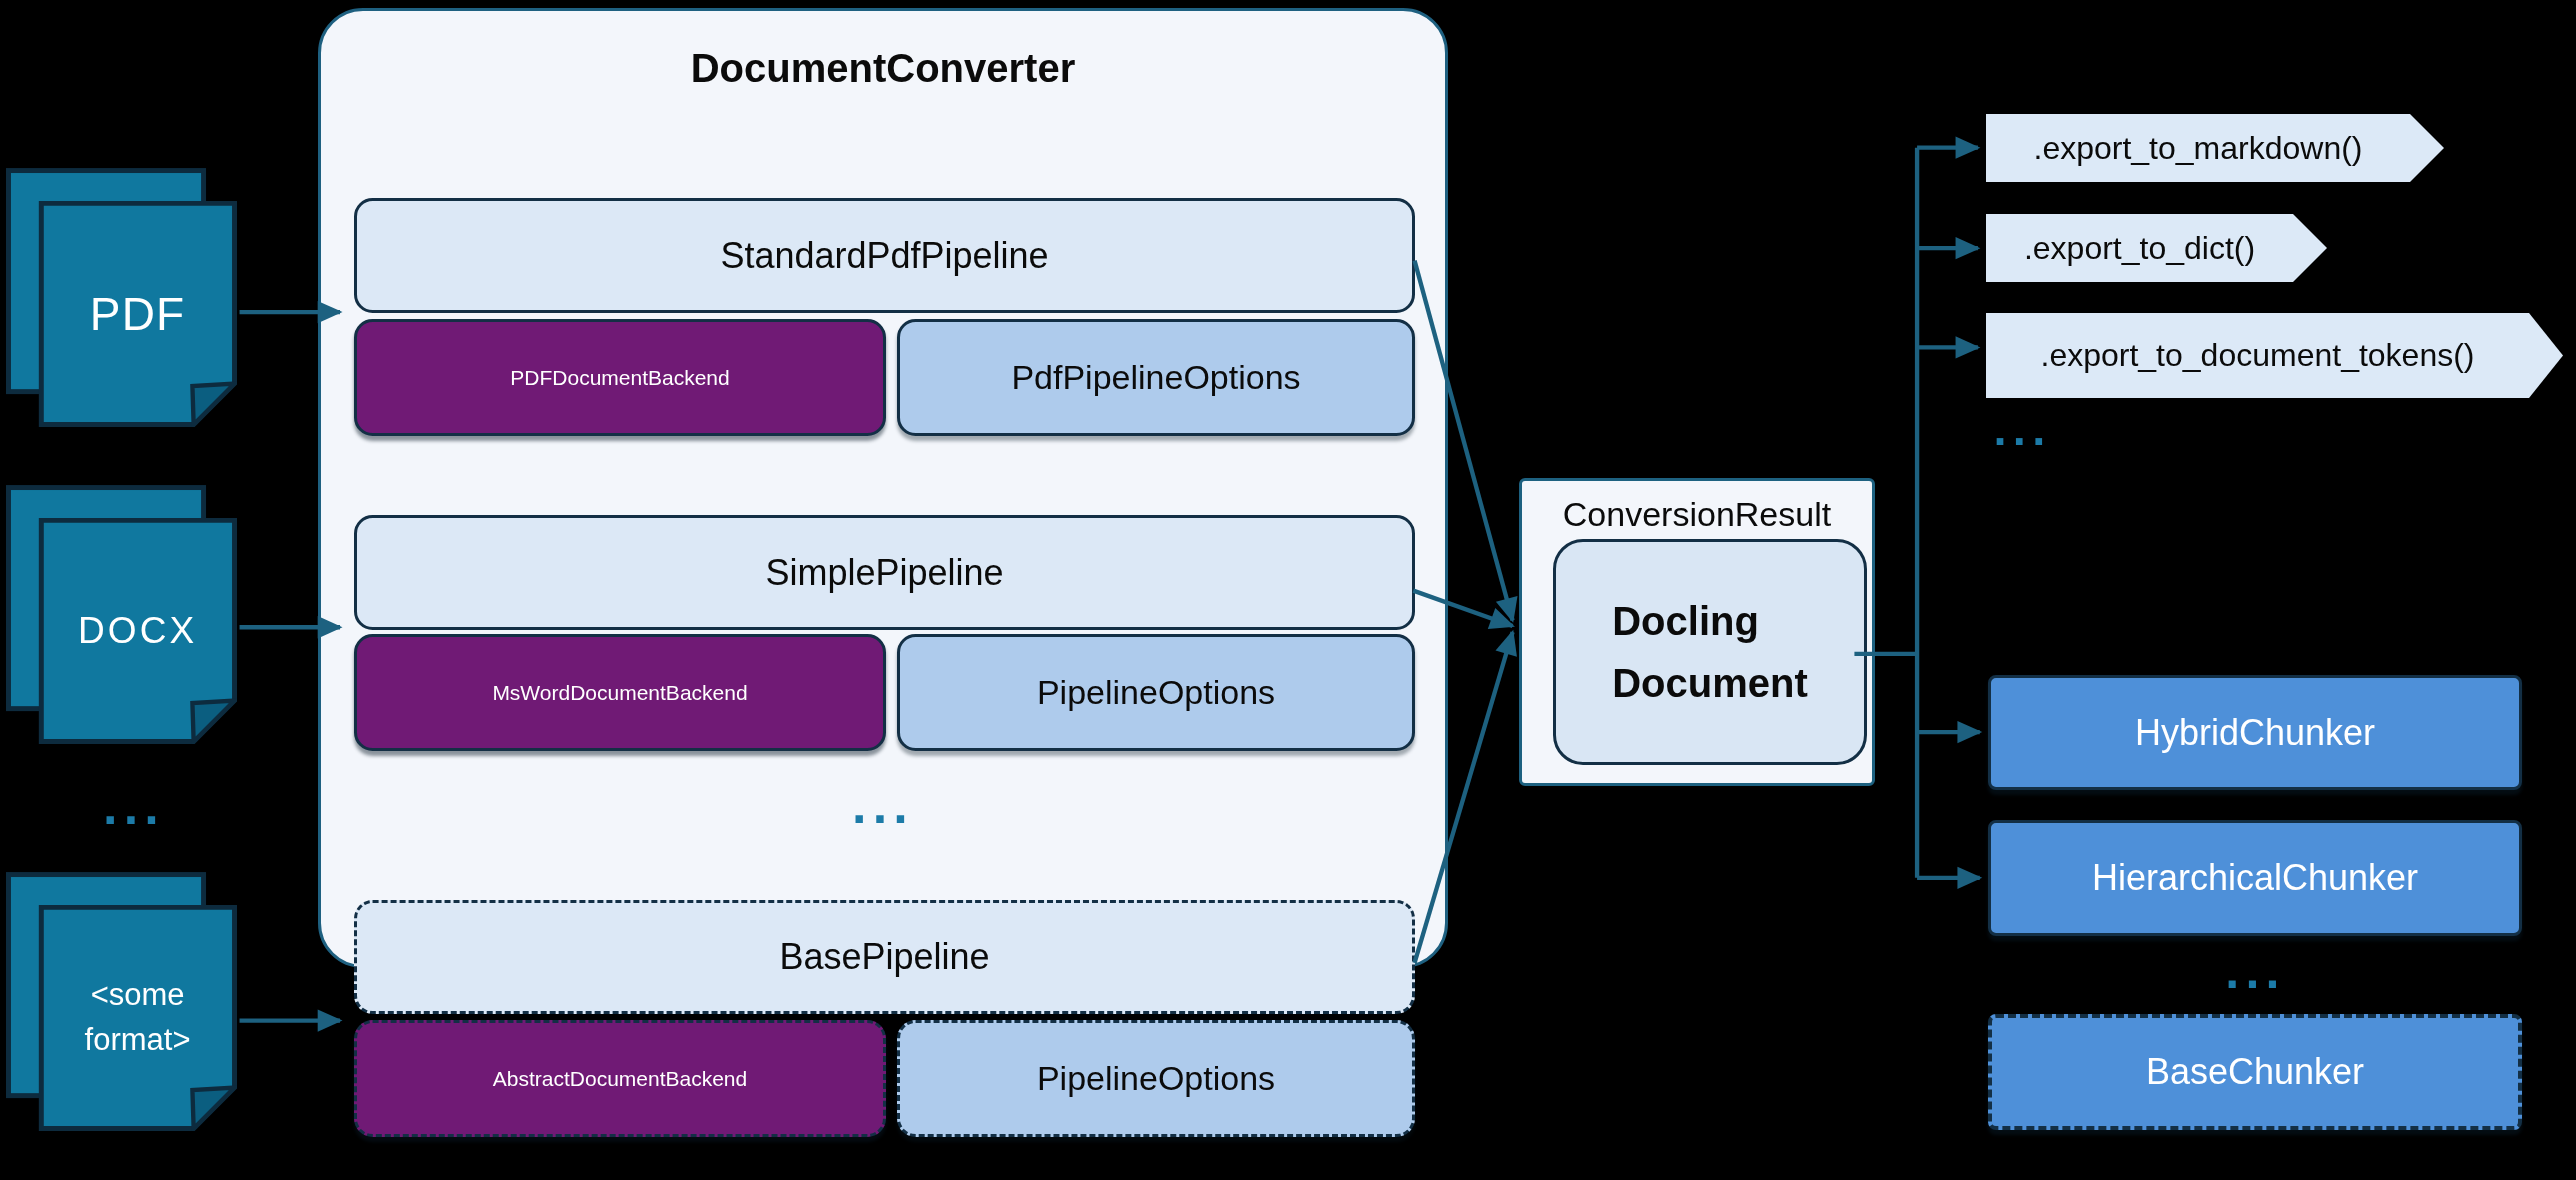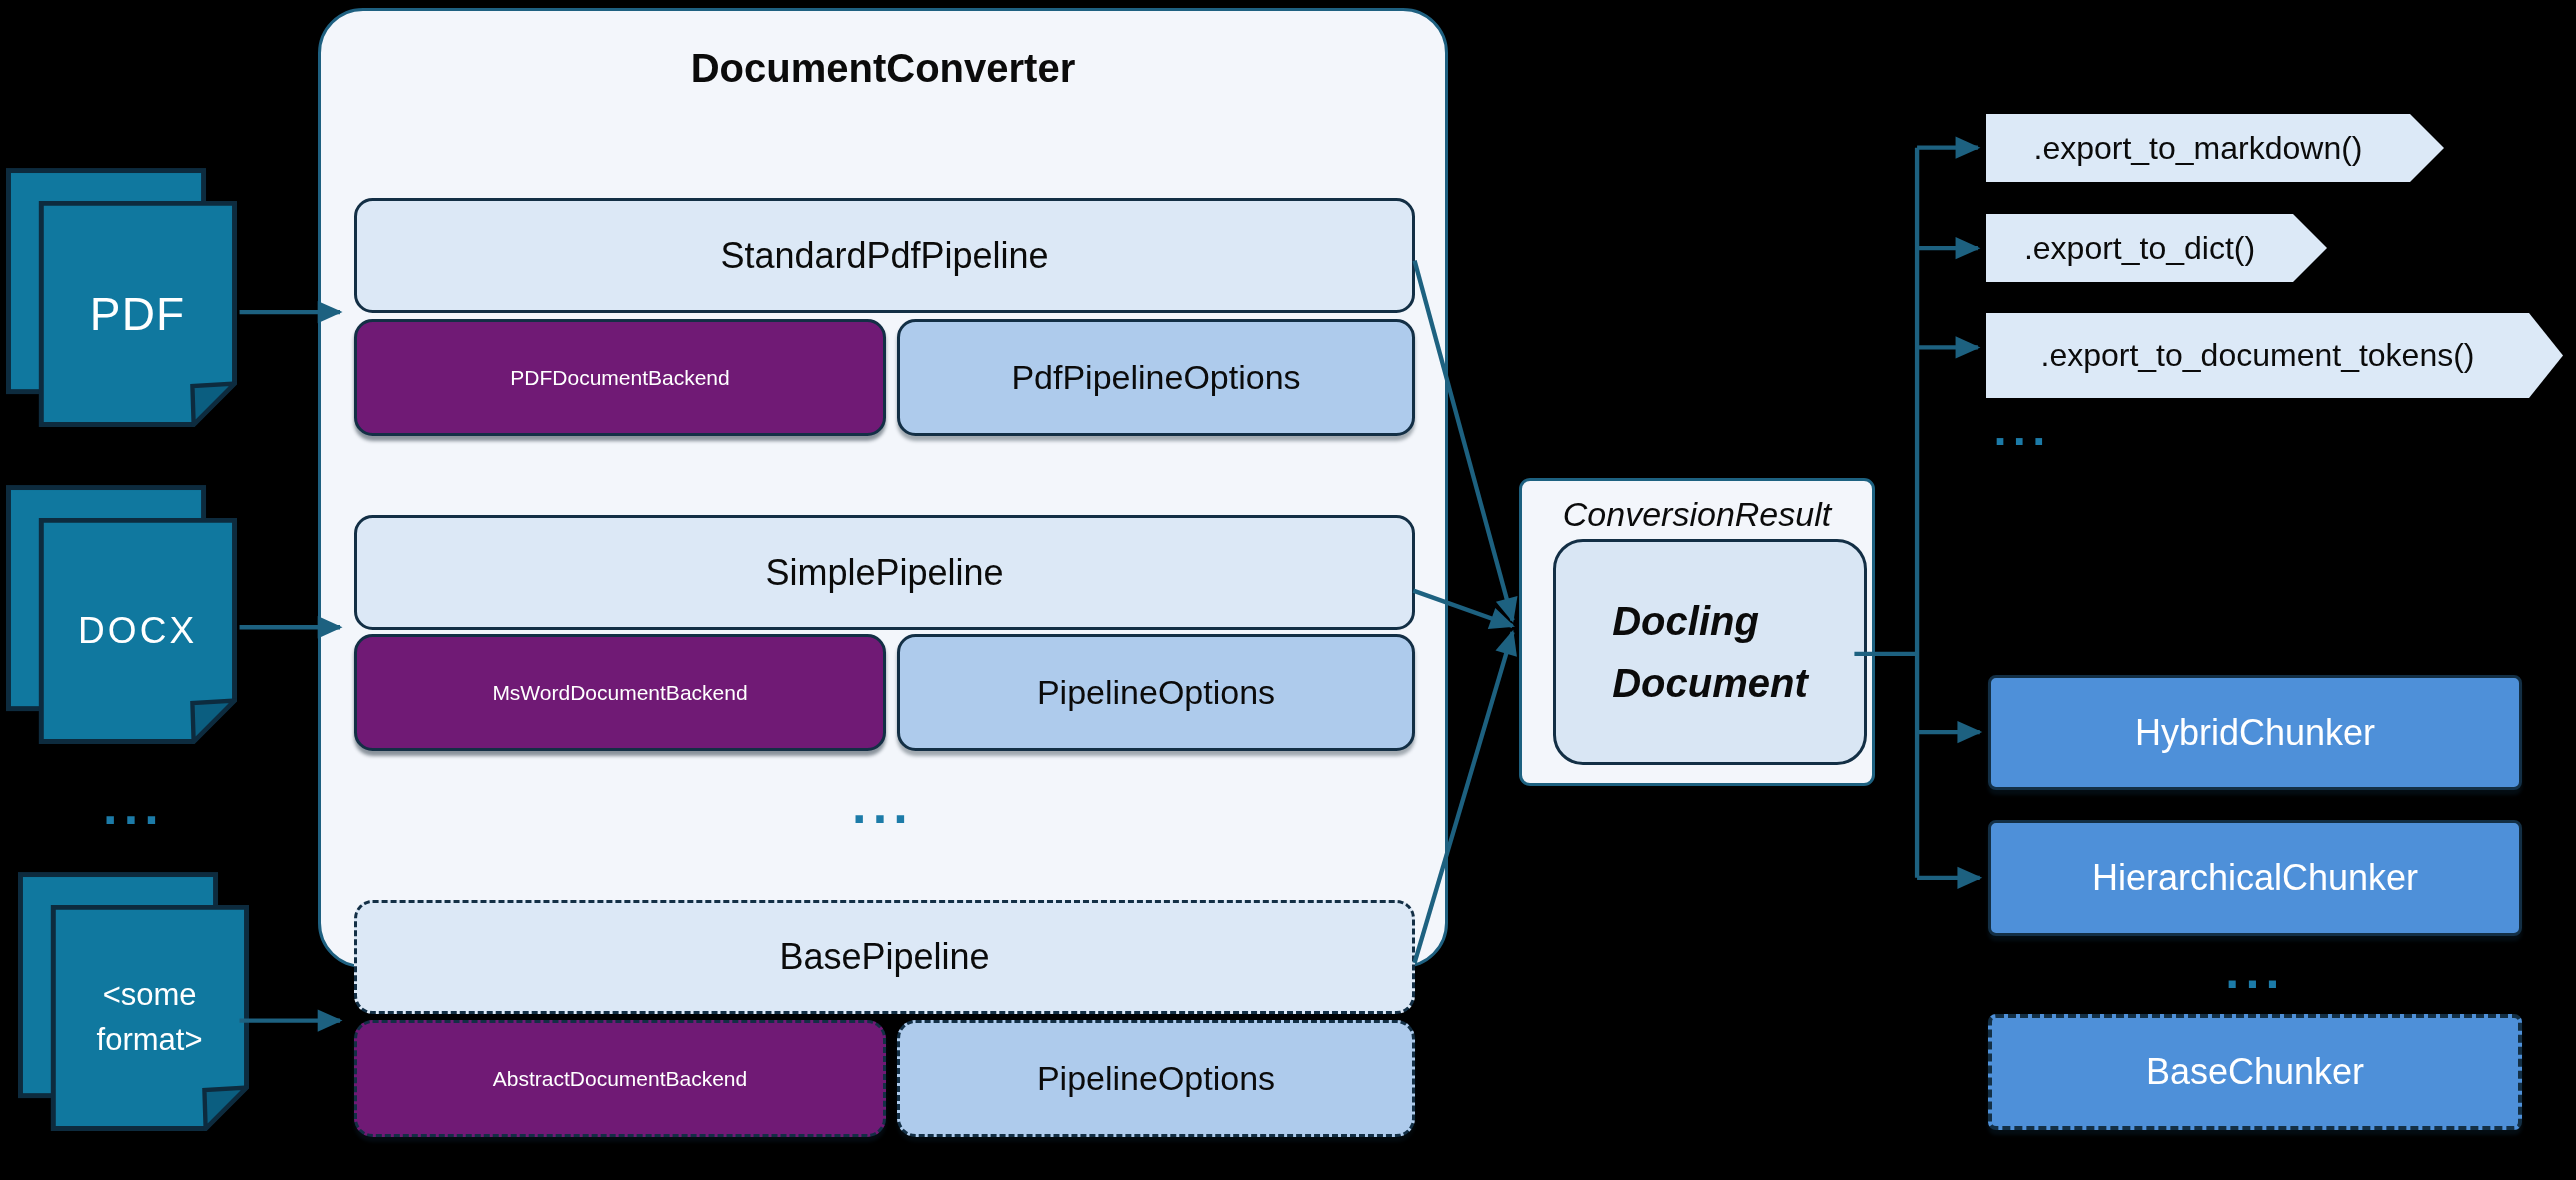--- a/index.html
+++ b/index.html
@@ -64,23 +64,22 @@
   .g2b{left:33px;top:623px;width:532px;height:117px;}
   .g2o{left:576px;top:623px;width:518px;height:117px;}
   .g3p{left:33px;top:889px;width:1061px;height:114px;}
   .g3b{left:33px;top:1009px;width:532px;height:117px;}
   .g3o{left:576px;top:1009px;width:518px;height:117px;}
   .conv-dots{left:0;right:0;top:768px;}
 
   
   .conversion-result{
     left:1519px;top:478px;width:356px;height:308px;
-    background:#F3F6FB;border:3.7px solid #1D6180;border-radius:11px;
+    background:#F3F6FB;border:3.7px solid #1D6180;border-radius:6px;
     box-sizing:border-box;
-    font-style:italic;
   }
   .cr-label{
     position:absolute;left:0;right:0;top:13.6px;text-align:center;
     font-size:34px;color:#0b0b0b;
   }
   .docling-box{
     position:absolute;left:31px;top:58px;width:314px;height:226px;
     background:#D9E6F4;border:3.7px solid #132F45;border-radius:30px;
     box-sizing:border-box;display:flex;align-items:center;justify-content:center;
     font-size:40px;font-weight:bold;color:#0b0b0b;text-align:left;
@@ -130,21 +129,21 @@
   <svg width="231" height="259" viewBox="0 0 373 418">
     <rect x="4" y="4" width="315" height="357" fill="#10789F" stroke="#0D2B3E" stroke-width="8"></rect>
     <polygon points="57,57 369,57 369,348 303,414 57,414" fill="#10789F" stroke="#0D2B3E" stroke-width="8"></polygon>
     <polygon points="369,348 303,414 301,352" fill="#0B5E80" stroke="#0D2B3E" stroke-width="7"></polygon>
   </svg>
   <div class="doc-label docx">DOCX</div>
 </div>
 
 <div class="abs ellipsis" style="left:66px;top:780px;width:136px;">...</div>
 
-<div class="abs doc-icon" style="left:5.6px;top:872px;margin-left:12px;">
+<div class="abs doc-icon" style="left:5.6px;top:872px;">
   <svg width="231" height="259" viewBox="0 0 373 418">
     <rect x="4" y="4" width="315" height="357" fill="#10789F" stroke="#0D2B3E" stroke-width="8"></rect>
     <polygon points="57,57 369,57 369,348 303,414 57,414" fill="#10789F" stroke="#0D2B3E" stroke-width="8"></polygon>
     <polygon points="369,348 303,414 301,352" fill="#0B5E80" stroke="#0D2B3E" stroke-width="7"></polygon>
   </svg>
   <div class="doc-label some">&lt;some
 format&gt;</div>
 </div>
 
 <div class="abs converter">

